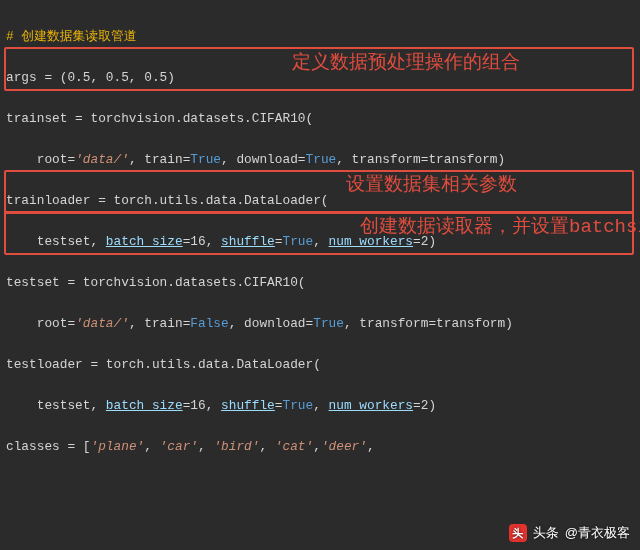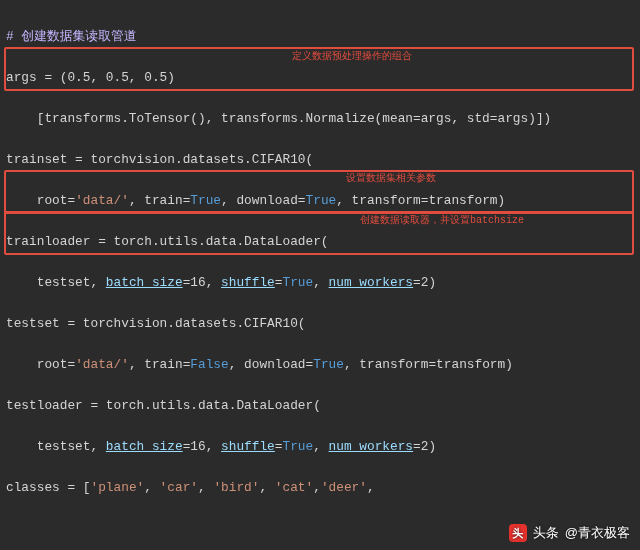--- a/index.html
+++ b/index.html
@@ -14,37 +14,37 @@
     position: relative;
   }
   .editor {
     padding: 6px 6px 6px 6px;
     line-height: 20.5px;
     white-space: pre;
     color: #d4d4d4;
     position: relative;
   }
   .line { position: relative; height: 20.5px; }
-  .cm  { color: #c4b5fd; }        
+  .cm  { color: #eab308; }        
   .id  { color: #d4d4d4; }        
-  .str { color: #ce9178; }        
+  .str { color: #ce9178; font-style: italic; }        
   .bool{ color: #569cd6; }        
   .kwarg{ color: #9cdcfe; text-decoration: underline; }
 
   .annot {
     position: absolute;
     border: 2px solid #e04c3e;
     border-radius: 2px;
     pointer-events: none;
   }
   .annot-label {
     position: absolute;
     color: #e04c3e;
     font-family: "PingFang SC","Microsoft YaHei",sans-serif;
-    font-size: 10px;
+    font-size: 19px;
     font-weight: 500;
     white-space: nowrap;
   }
   .watermark {
     position: absolute;
     right: 10px;
     bottom: 8px;
     display: flex;
     align-items: center;
     gap: 6px;
@@ -59,21 +59,20 @@
     display: flex; align-items: center; justify-content: center;
     color: #fff; font-size: 11px; font-weight: bold;
   }
 </style>
 </head>
 <body>
 
 <div class="editor">
 <div class="line"><span class="cm"># 创建数据集读取管道</span></div>
 <div class="line"><span class="id">args = (0.5, 0.5, 0.5)</span></div>
-<div class="line"><span class="id">    [transforms.ToTensor(), transforms.Normalize(mean=args, std=args)])</span></div>
 <div class="line"><span class="id">trainset = torchvision.datasets.CIFAR10(</span></div>
 <div class="line"><span class="id">    root=</span><span class="str">'data/'</span><span class="id">, train=</span><span class="bool">True</span><span class="id">, download=</span><span class="bool">True</span><span class="id">, transform=transform)</span></div>
 <div class="line"><span class="id">trainloader = torch.utils.data.DataLoader(</span></div>
 <div class="line"><span class="id">    testset, </span><span class="kwarg">batch_size</span><span class="id">=16, </span><span class="kwarg">shuffle</span><span class="id">=</span><span class="bool">True</span><span class="id">, </span><span class="kwarg">num_workers</span><span class="id">=2)</span></div>
 <div class="line"><span class="id">testset = torchvision.datasets.CIFAR10(</span></div>
 <div class="line"><span class="id">    root=</span><span class="str">'data/'</span><span class="id">, train=</span><span class="bool">False</span><span class="id">, download=</span><span class="bool">True</span><span class="id">, transform=transform)</span></div>
 <div class="line"><span class="id">testloader = torch.utils.data.DataLoader(</span></div>
 <div class="line"><span class="id">    testset, </span><span class="kwarg">batch_size</span><span class="id">=16, </span><span class="kwarg">shuffle</span><span class="id">=</span><span class="bool">True</span><span class="id">, </span><span class="kwarg">num_workers</span><span class="id">=2)</span></div>
 <div class="line"><span class="id"><span class="id">classes = [</span><span class="str">'plane'</span><span class="id">, </span><span class="str">'car'</span><span class="id">, </span><span class="str">'bird'</span><span class="id">, </span><span class="str">'cat'</span><span class="id">,</span><span class="str">'deer'</span><span class="id">,</span></span></div>
 

